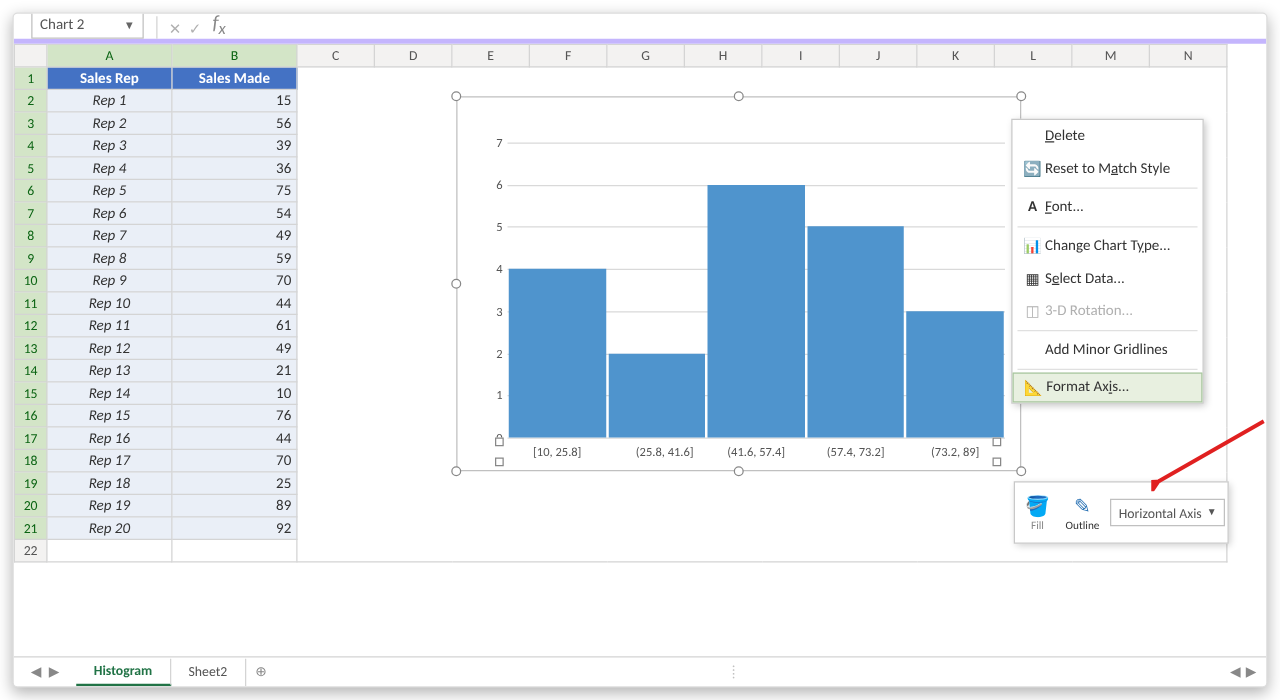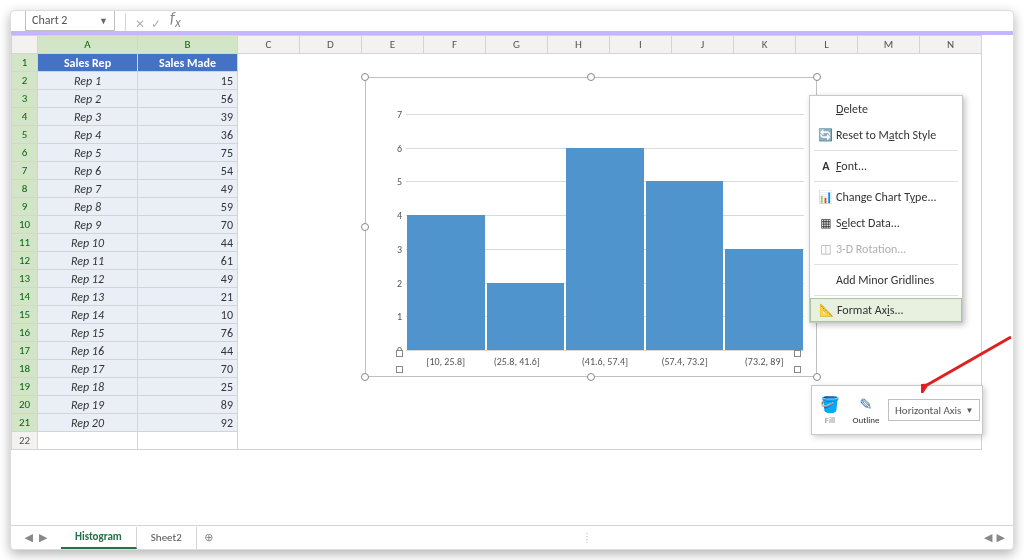--- a/index.html
+++ b/index.html
@@ -245,21 +245,21 @@
           <div class="ylab" style="top: 101.143px;">4</div>
           <div class="gridline" style="top: 67.4286px;"></div>
           <div class="ylab" style="top: 67.4286px;">5</div>
           <div class="gridline" style="top: 33.7143px;"></div>
           <div class="ylab" style="top: 33.7143px;">6</div>
           <div class="gridline" style="top: 0px;"></div>
           <div class="ylab" style="top: 0px;">7</div>
           <div class="bar" style="left: 1px; width: 77.6px; height: 134.857px;"></div>
           <div class="xlab" style="left: 0px; width: 79.6px;">[10, 25.8]</div>
           <div class="bar" style="left: 80.6px; width: 77.6px; height: 67.4286px;"></div>
-          <div class="xlab" style="left: 71px; width: 79.6px;">(25.8, 41.6]</div>
+          <div class="xlab" style="left: 86px; width: 79.6px;">(25.8, 41.6]</div>
           <div class="bar" style="left: 160.2px; width: 77.6px; height: 202.286px;"></div>
           <div class="xlab" style="left: 159.2px; width: 79.6px;">(41.6, 57.4]</div>
           <div class="bar" style="left: 239.8px; width: 77.6px; height: 168.571px;"></div>
           <div class="xlab" style="left: 238.8px; width: 79.6px;">(57.4, 73.2]</div>
           <div class="bar" style="left: 319.4px; width: 77.6px; height: 101.143px;"></div>
           <div class="xlab" style="left: 318.4px; width: 79.6px;">(73.2, 89]</div>
           <div class="axis-sel">
             <div class="ax-h" style="left: -4px; top: -2px;"></div>
             <div class="ax-h" style="left: 394px; top: -2px;"></div>
             <div class="ax-h" style="left: -4px; top: 14px;"></div>

